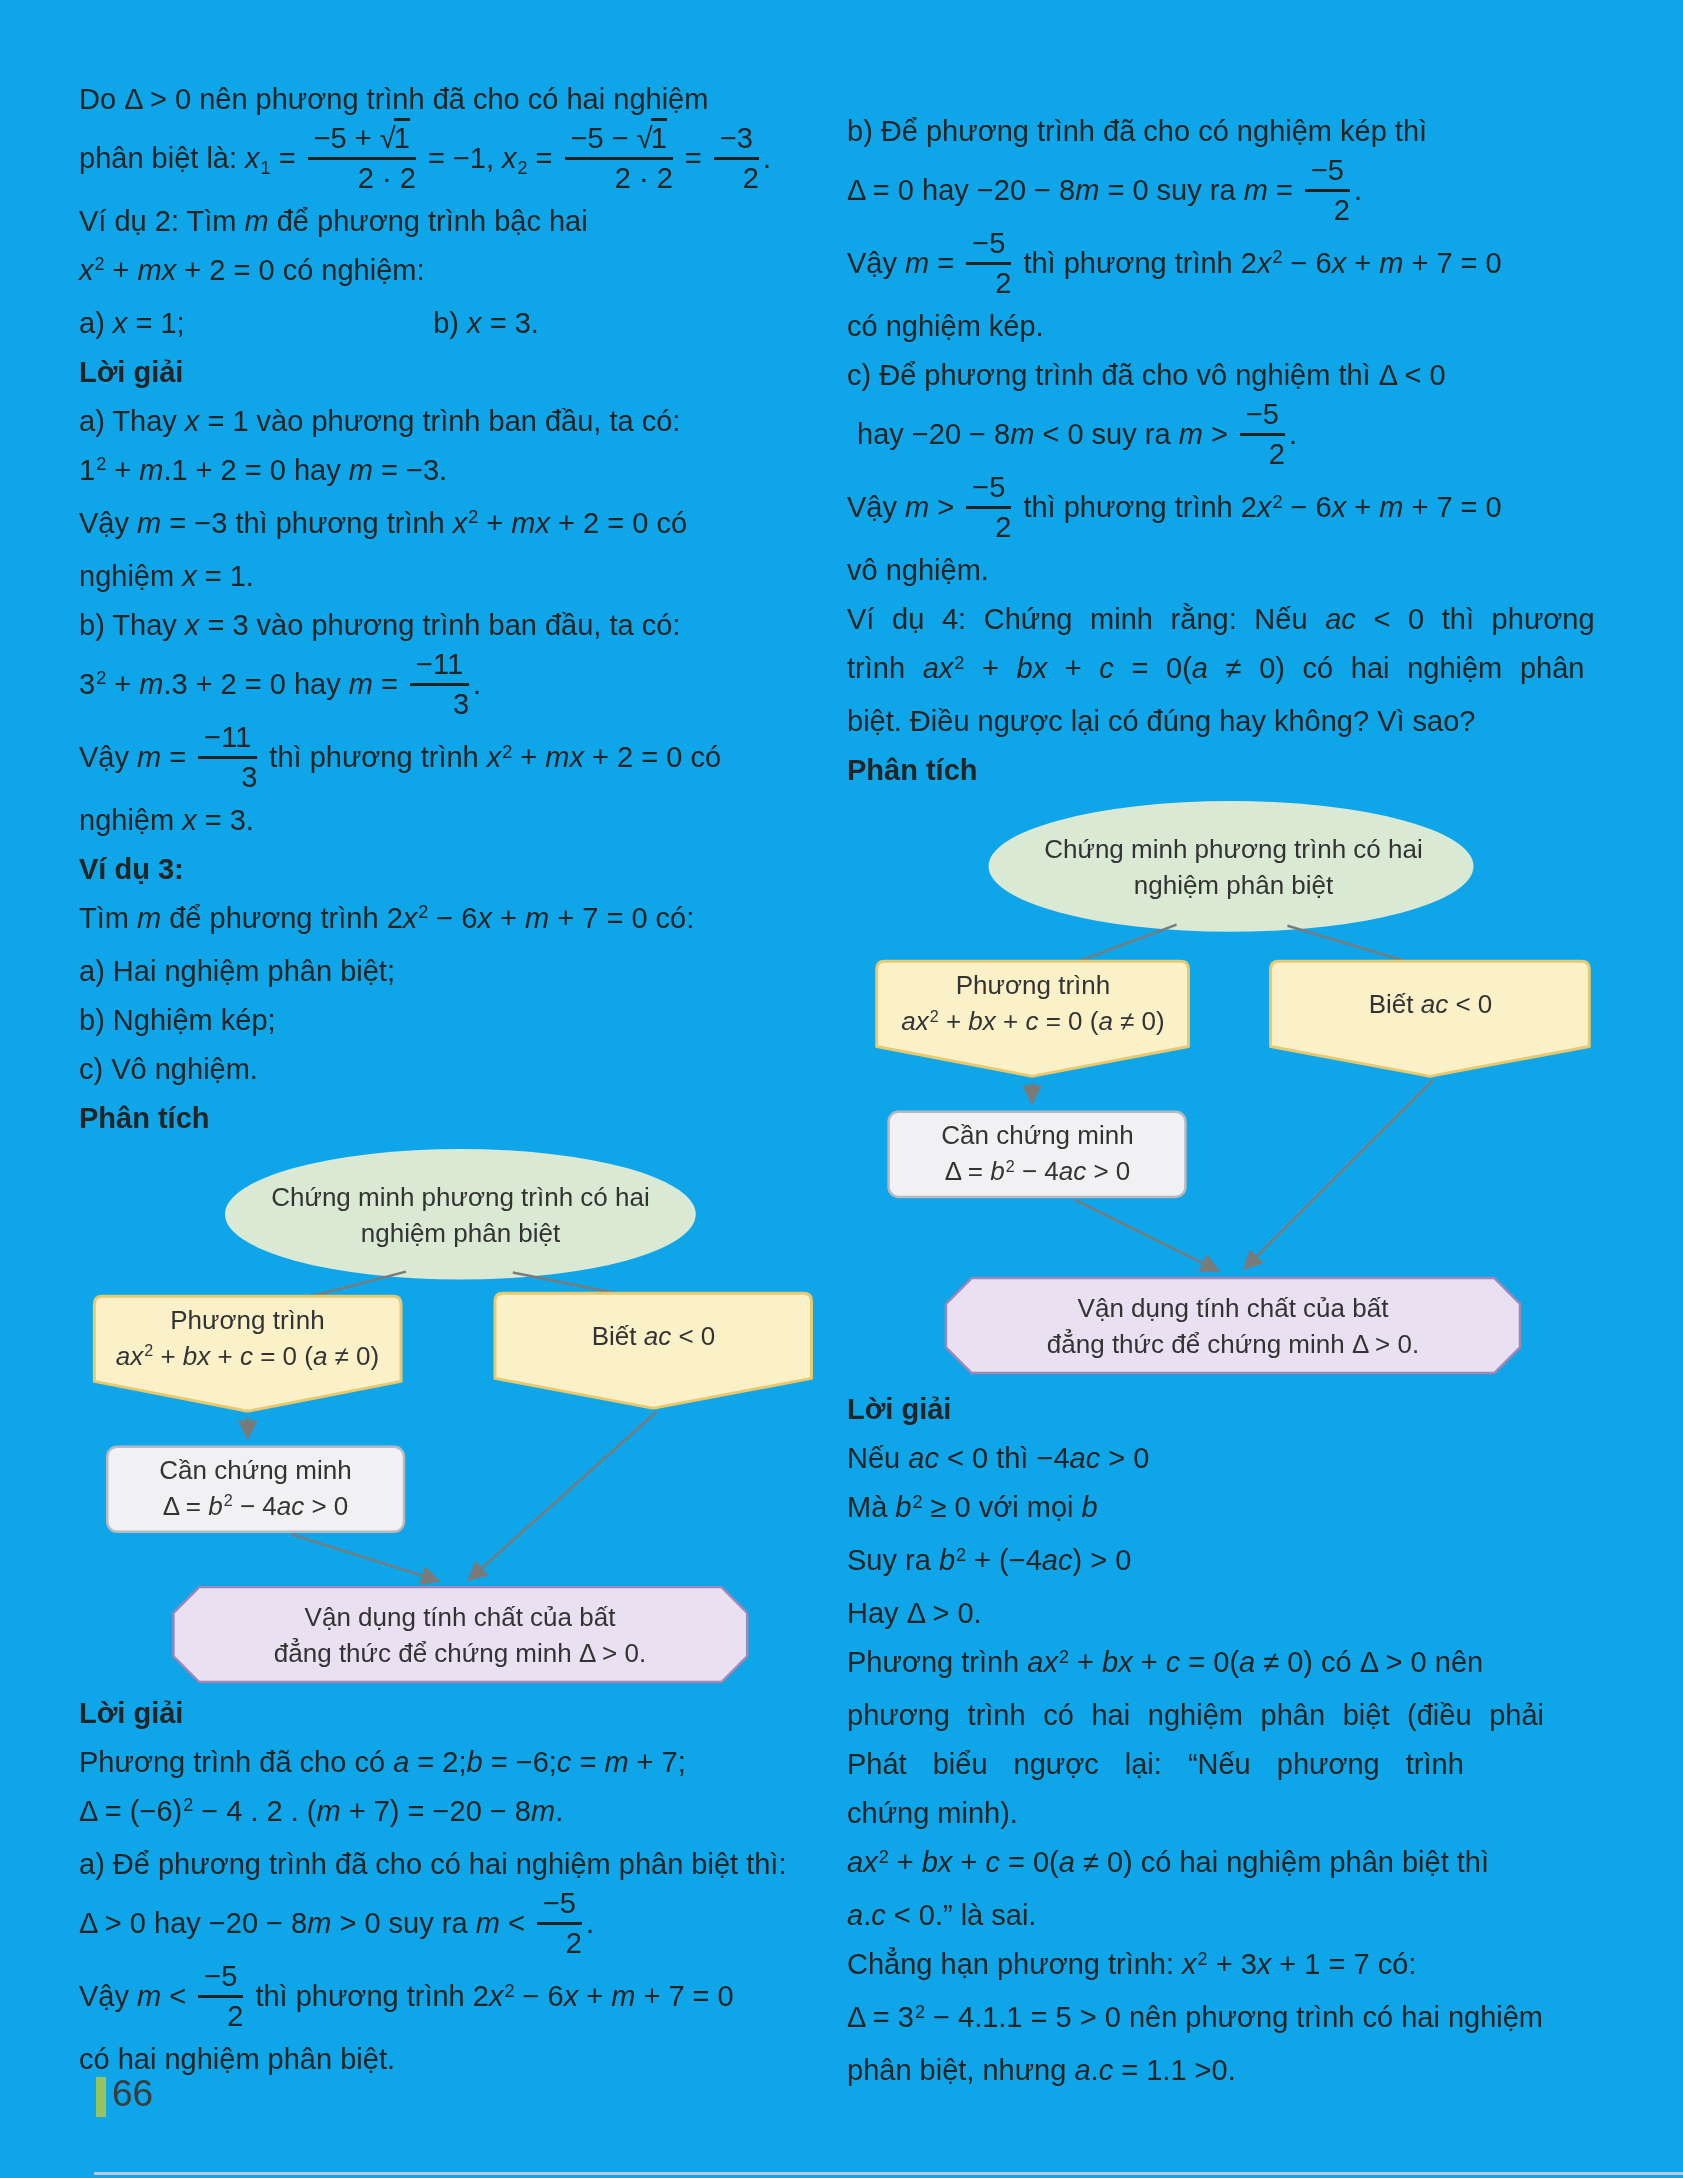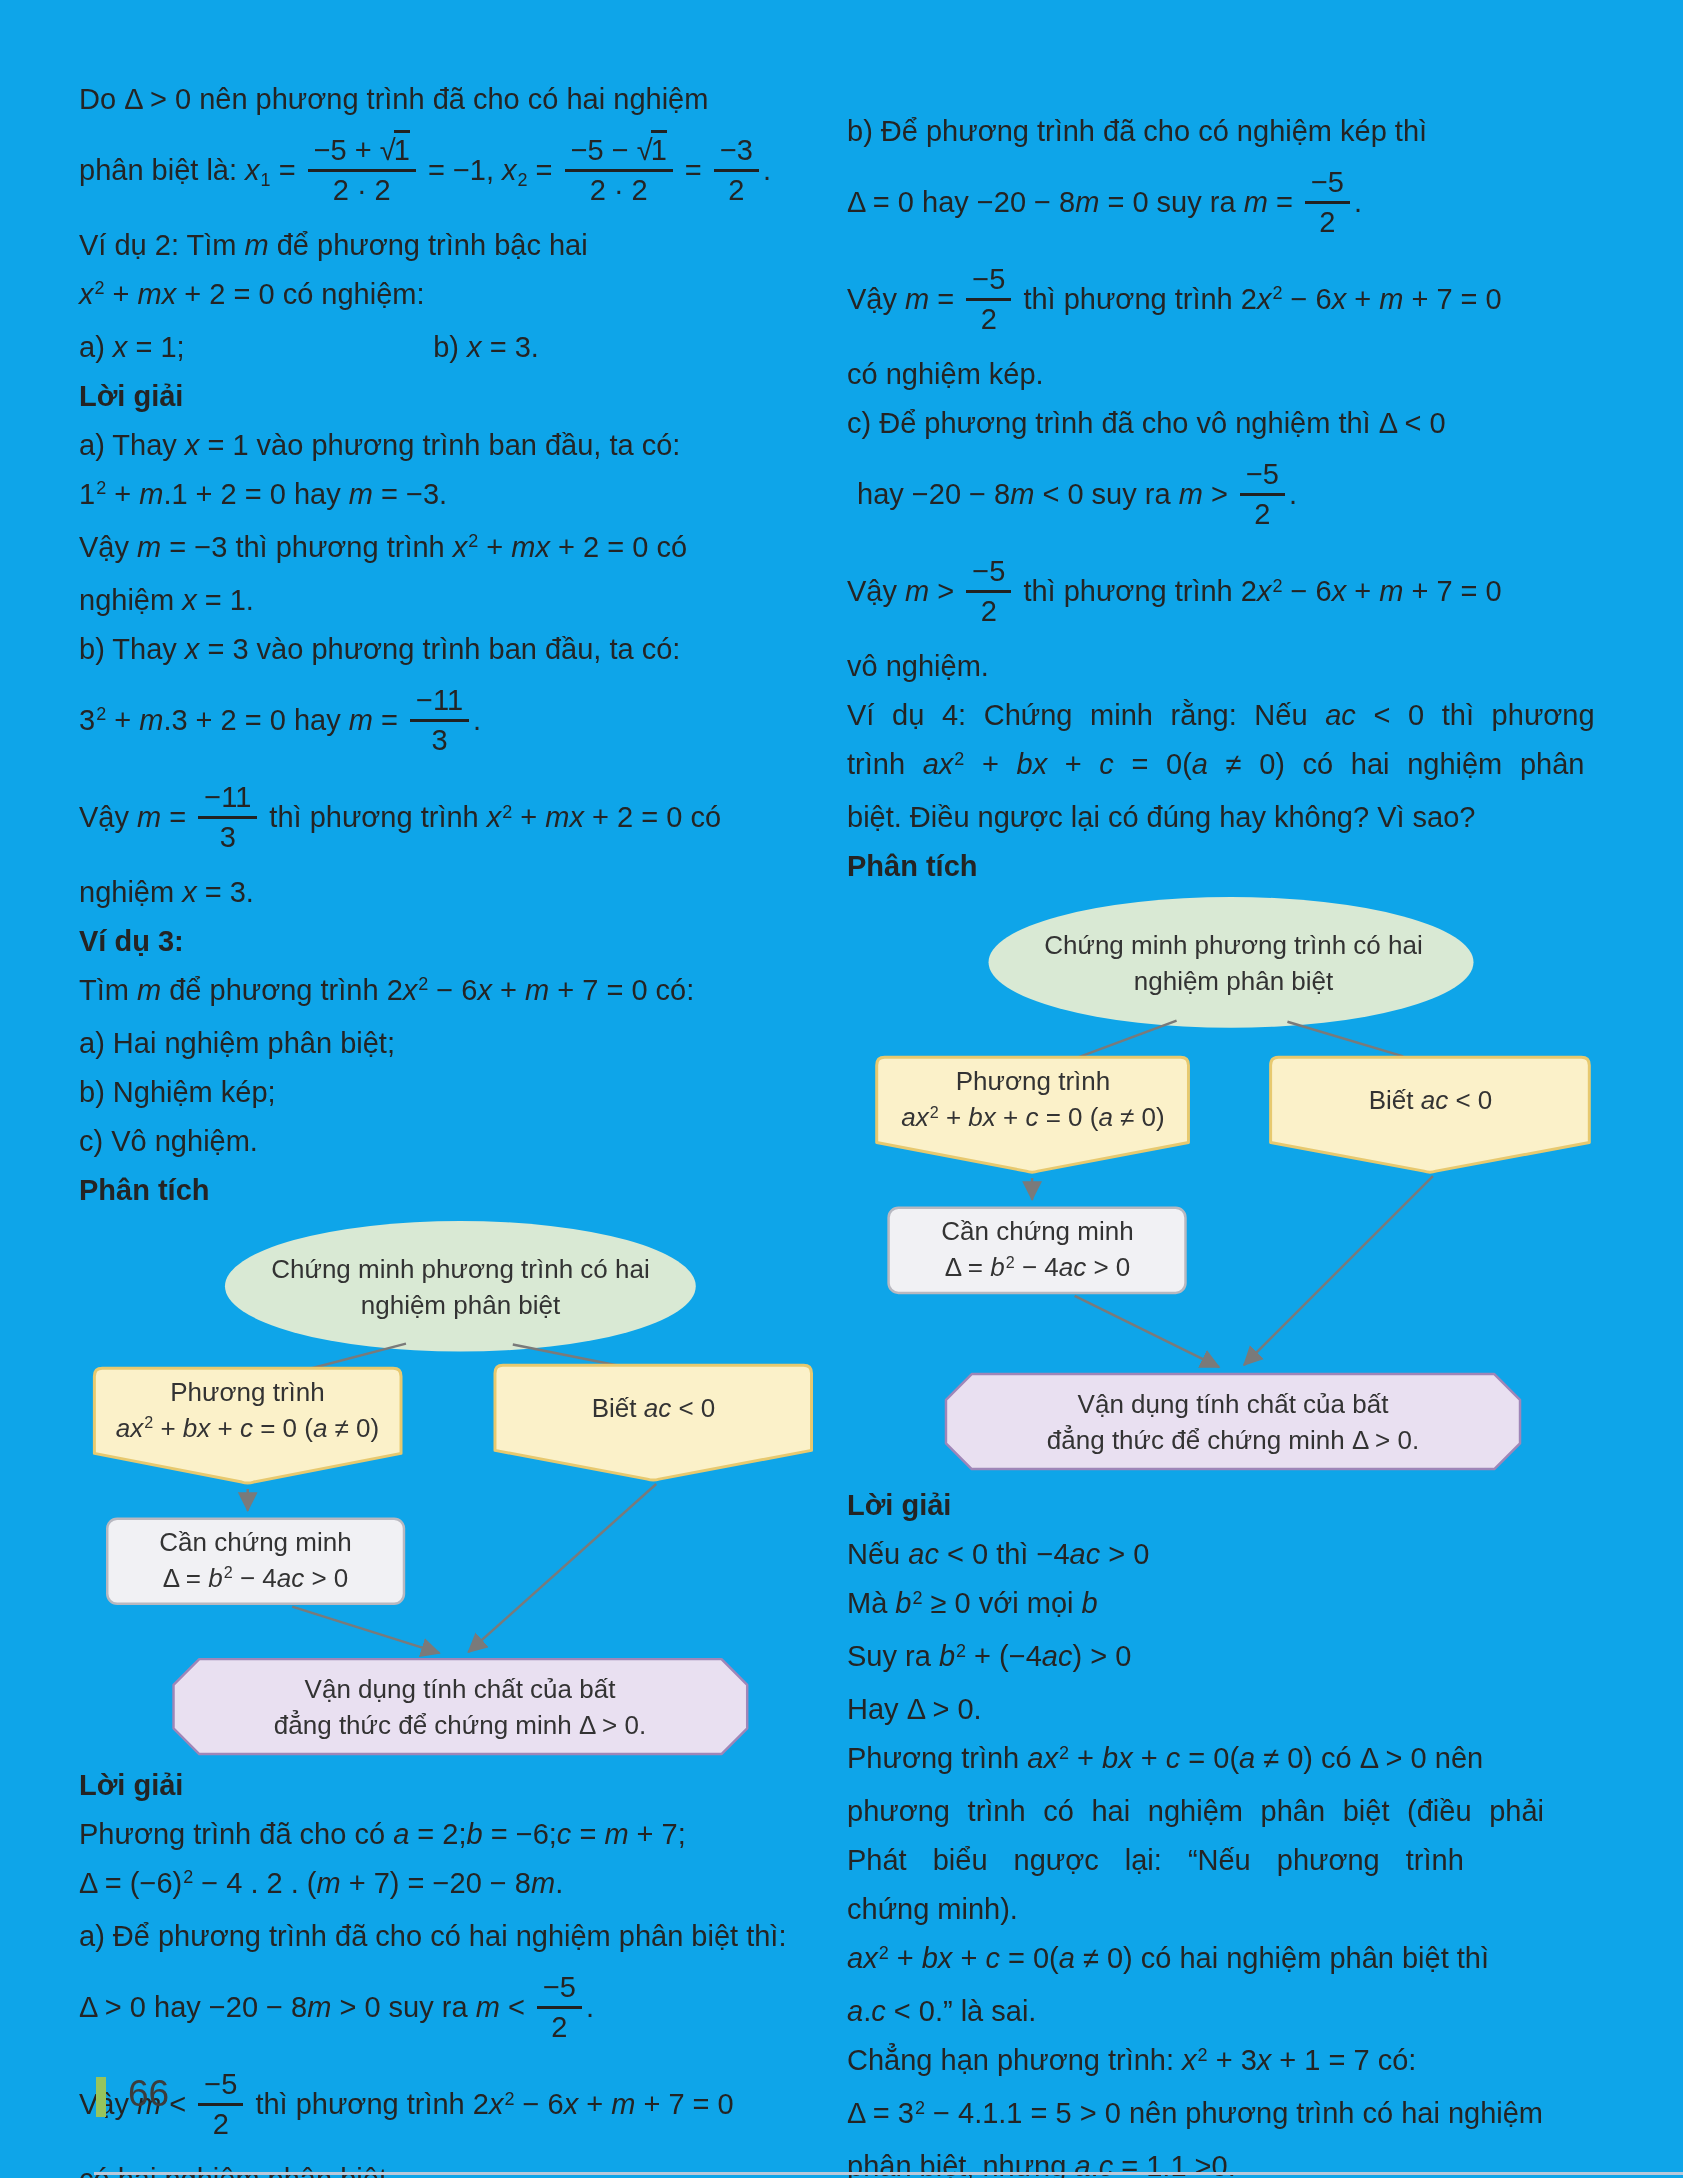--- a/index.html
+++ b/index.html
@@ -14,38 +14,38 @@
   .hd{font-weight:700;}
   .bold{font-weight:400;}
   .it{font-style:italic;}
   .ws1{word-spacing:.33em;}
   .ws2{word-spacing:.62em;}
   .ind{padding-left:10px;}
   .split{position:relative;}
   .split .sr{position:absolute;left:48%;}
   .sp{font-size:.62em;position:relative;top:-.55em;margin-left:1px;}
   .sb{font-size:.62em;position:relative;top:.32em;margin-left:1px;}
-  .frac{display:inline-flex;flex-direction:column;text-align:center;vertical-align:middle;
-        margin:12px 4px;line-height:1.14;position:relative;top:-2px;}
+  .frac{display:inline-flex;flex-direction:column;text-align:right;vertical-align:middle;
+        margin:0 4px;line-height:1.14;position:relative;top:-2px;}
   .frac .fn{border-bottom:3px solid #222;padding:0 6px 2px;}
   .frac .fd{padding-top:2px;}
   .sqrt{white-space:nowrap;}
   .sqrt .rad{letter-spacing:-2px;}
   .sqrt .sqv{border-top:3px solid #222;padding-top:1px;}
   
   .chart{position:relative;display:none;}
   #chart-left{width:738px;height:546px;}
   #chart-right{width:772px;height:590px;}
   .chart svg{position:absolute;left:0;top:0;}
   .cnode{position:absolute;display:flex;flex-direction:column;justify-content:center;
          align-items:center;text-align:left;font-size:26px;line-height:36px;color:#333;}
   .cnode .ln{font-size:26px;line-height:36px;min-height:36px;}
   
   .page-bar{position:absolute;left:96px;top:2077px;width:10px;height:40px;background:#97c45c;}
-  .page-num{position:absolute;left:128px;top:2073px;font-size:37px;color:#3c3c3c;}
+  .page-num{position:absolute;left:112px;top:2073px;font-size:37px;color:#3c3c3c;}
   .page-edge{position:absolute;left:94px;right:0;bottom:3px;height:3px;background:#b9c8da;}
 </style>
 </head>
 <body>
 
 <div class="page">
 
   <div id="col-left" class="col">
       <div class="ln"><span>Do </span><span>Δ &gt; 0</span><span> nên phương trình đã cho có hai nghiệm</span></div>
       <div class="ln"><span>phân biệt là: </span><span class="it ">x</span><span class="sb"><span>1</span></span><span> = </span><span class="frac">

